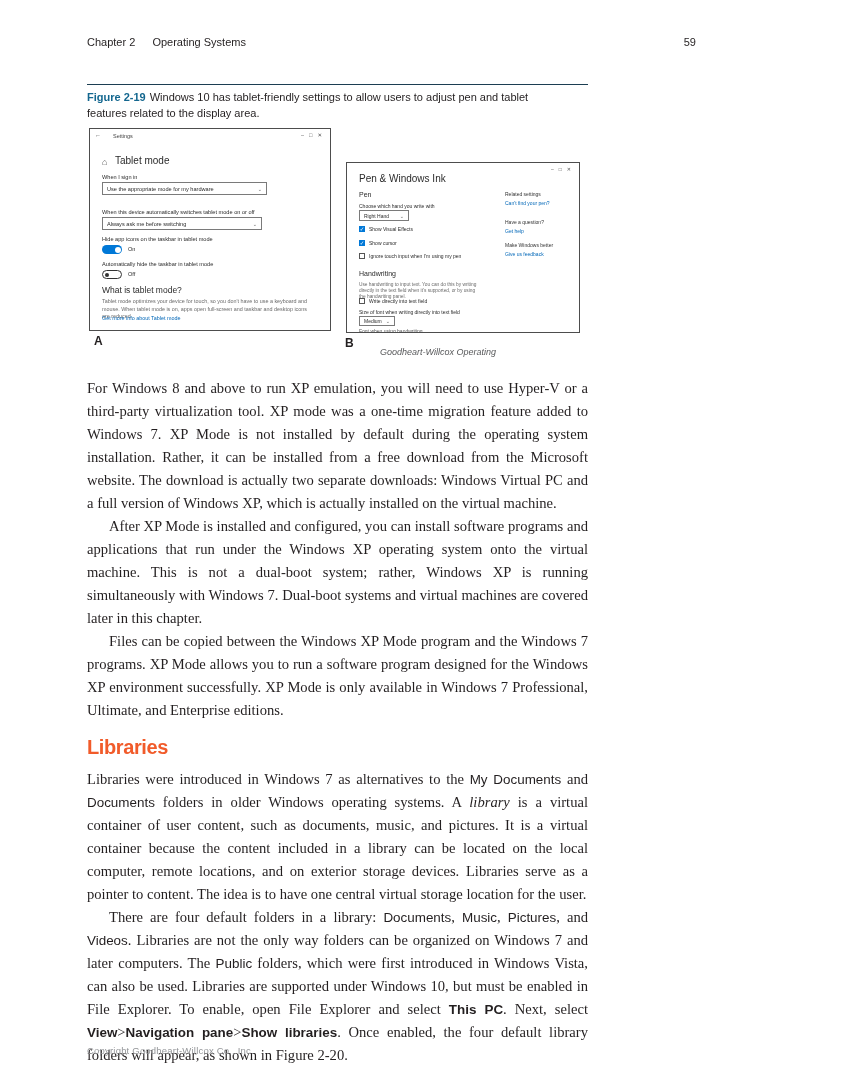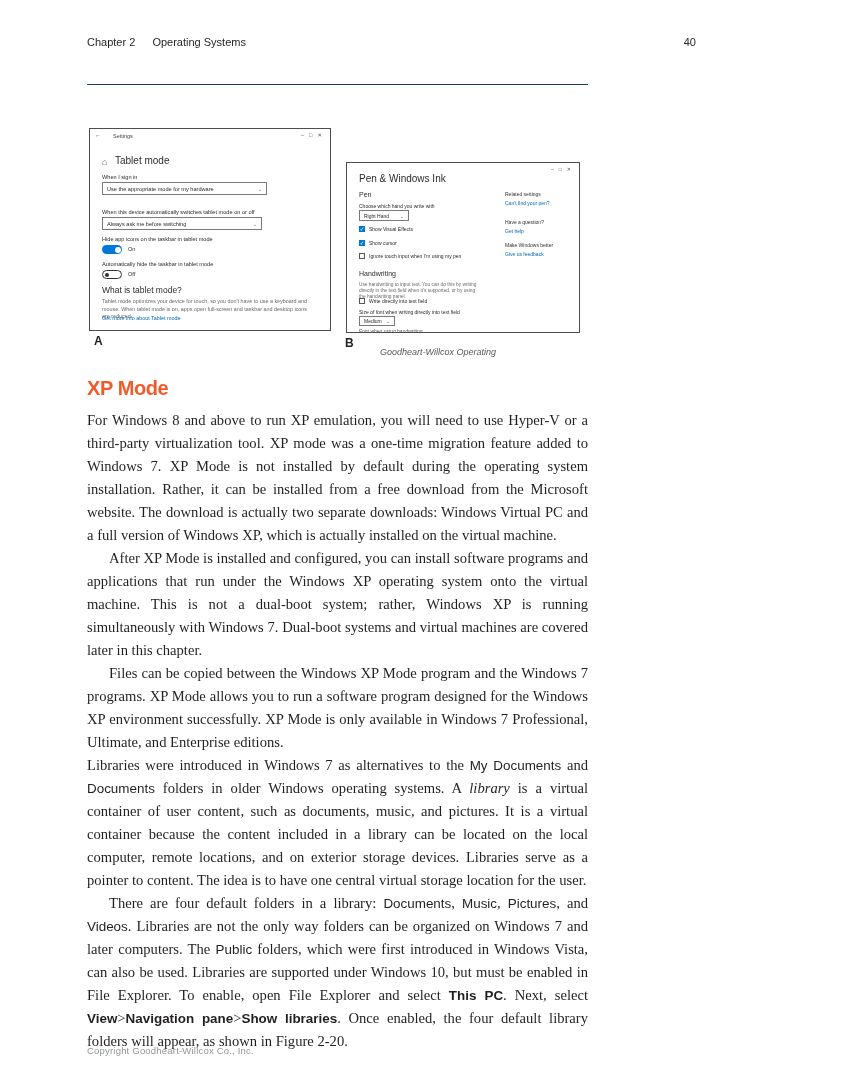--- a/index.html
+++ b/index.html
@@ -63,23 +63,26 @@
 </style>
 </head>
 <body>
 
 <div class="page">
 
   <div class="runhead">
     <span class="chap">Chapter 2</span>
     <span>Operating Systems</span>
   </div>
-  <div class="pagenum">40</div>
+  <div class="pagenum">59</div>
 
   <div class="fig-rule"></div>
+  <div class="fig-caption">
+    <span class="figlabel">Figure 2-19</span><span>Windows 10 has tablet-friendly settings to allow users to adjust pen and tablet features related to the display area.</span>
+  </div>
 
   <div class="win" style="left:89px;top:128px;width:240px;height:201px;">
     <span style="left:5px;top:3px;font-size:6px;color:#444;">←</span>
     <span style="left:23px;top:4px;font-size:5.5px;color:#444;">Settings</span>
     <span class="winctl" style="right:3px;top:3px;"><span style="position:static">–</span><span style="position:static">□</span><span style="position:static">✕</span></span>
 
     <span style="left:12px;top:28px;font-size:9px;color:#444;">⌂</span>
     <span style="left:25px;top:26px;font-size:10px;color:#2b2b2b;">Tablet mode</span>
 
     <span class="tlabel" style="left:12px;top:45px;">When I sign in</span>
@@ -156,23 +159,23 @@
     <span class="tiny" style="left:158px;top:56px;color:#333;">Have a question?</span>
     <span class="winlink tiny" style="left:158px;top:65px;">Get help</span>
     <span class="tiny" style="left:158px;top:79px;color:#333;">Make Windows better</span>
     <span class="winlink tiny" style="left:158px;top:88px;">Give us feedback</span>
   </div>
   <div class="fig-sublabel" style="left:345px;top:336px;">B</div>
 
   <div class="fig-credit">Goodheart-Willcox Operating</div>
 
   <div class="text-col">
-    <h2 class="sect">XP Mode</h2>
     <p>For Windows 8 and above to run XP emulation, you will need to use Hyper-V or a third-party virtualization tool. XP mode was a one-time migration feature added to Windows 7. XP Mode is not installed by default during the operating system installation. Rather, it can be installed from a free download from the Microsoft website. The download is actually two separate downloads: Windows Virtual PC and a full version of Windows XP, which is actually installed on the virtual machine.</p>
     <p class="ind">After XP Mode is installed and configured, you can install software programs and applications that run under the Windows XP operating system onto the virtual machine. This is not a dual-boot system; rather, Windows XP is running simultaneously with Windows 7. Dual-boot systems and virtual machines are covered later in this chapter.</p>
     <p class="ind">Files can be copied between the Windows XP Mode program and the Windows 7 programs. XP Mode allows you to run a software program designed for the Windows XP environment successfully. XP Mode is only available in Windows 7 Professional, Ultimate, and Enterprise editions.</p>
 
+    <h2 class="sect later">Libraries</h2>
     <p><span>Libraries were introduced in Windows 7 as alternatives to the </span><span class="rt-sans">My Documents</span><span> and </span><span class="rt-sans">Documents</span><span> folders in older Windows operating systems. A </span><span class="rt-i">library</span><span> is a virtual container of user content, such as documents, music, and pictures. It is a virtual container because the content included in a library can be located on the local computer, remote locations, and on exterior storage devices. Libraries serve as a pointer to content. The idea is to have one central virtual storage location for the user.</span></p>
     <p class="ind"><span>There are four default folders in a library: </span><span class="rt-sans">Documents</span><span>, </span><span class="rt-sans">Music</span><span>, </span><span class="rt-sans">Pictures</span><span>, and </span><span class="rt-sans">Videos</span><span>. Libraries are not the only way folders can be organized on Windows 7 and later computers. The </span><span class="rt-sans">Public</span><span> folders, which were first introduced in Windows Vista, can also be used. Libraries are supported under Windows 10, but must be enabled in File Explorer. To enable, open File Explorer and select </span><span class="rt-bsans">This PC</span><span>. Next, select </span><span class="rt-bsans">View</span><span>&gt;</span><span class="rt-bsans">Navigation pane</span><span>&gt;</span><span class="rt-bsans">Show libraries</span><span>. Once enabled, the four default library folders will appear, as shown in Figure 2-20.</span></p>
   </div>
 
   <div class="runfoot">Copyright Goodheart-Willcox Co., Inc.</div>
 </div>
 
 </body></html>

